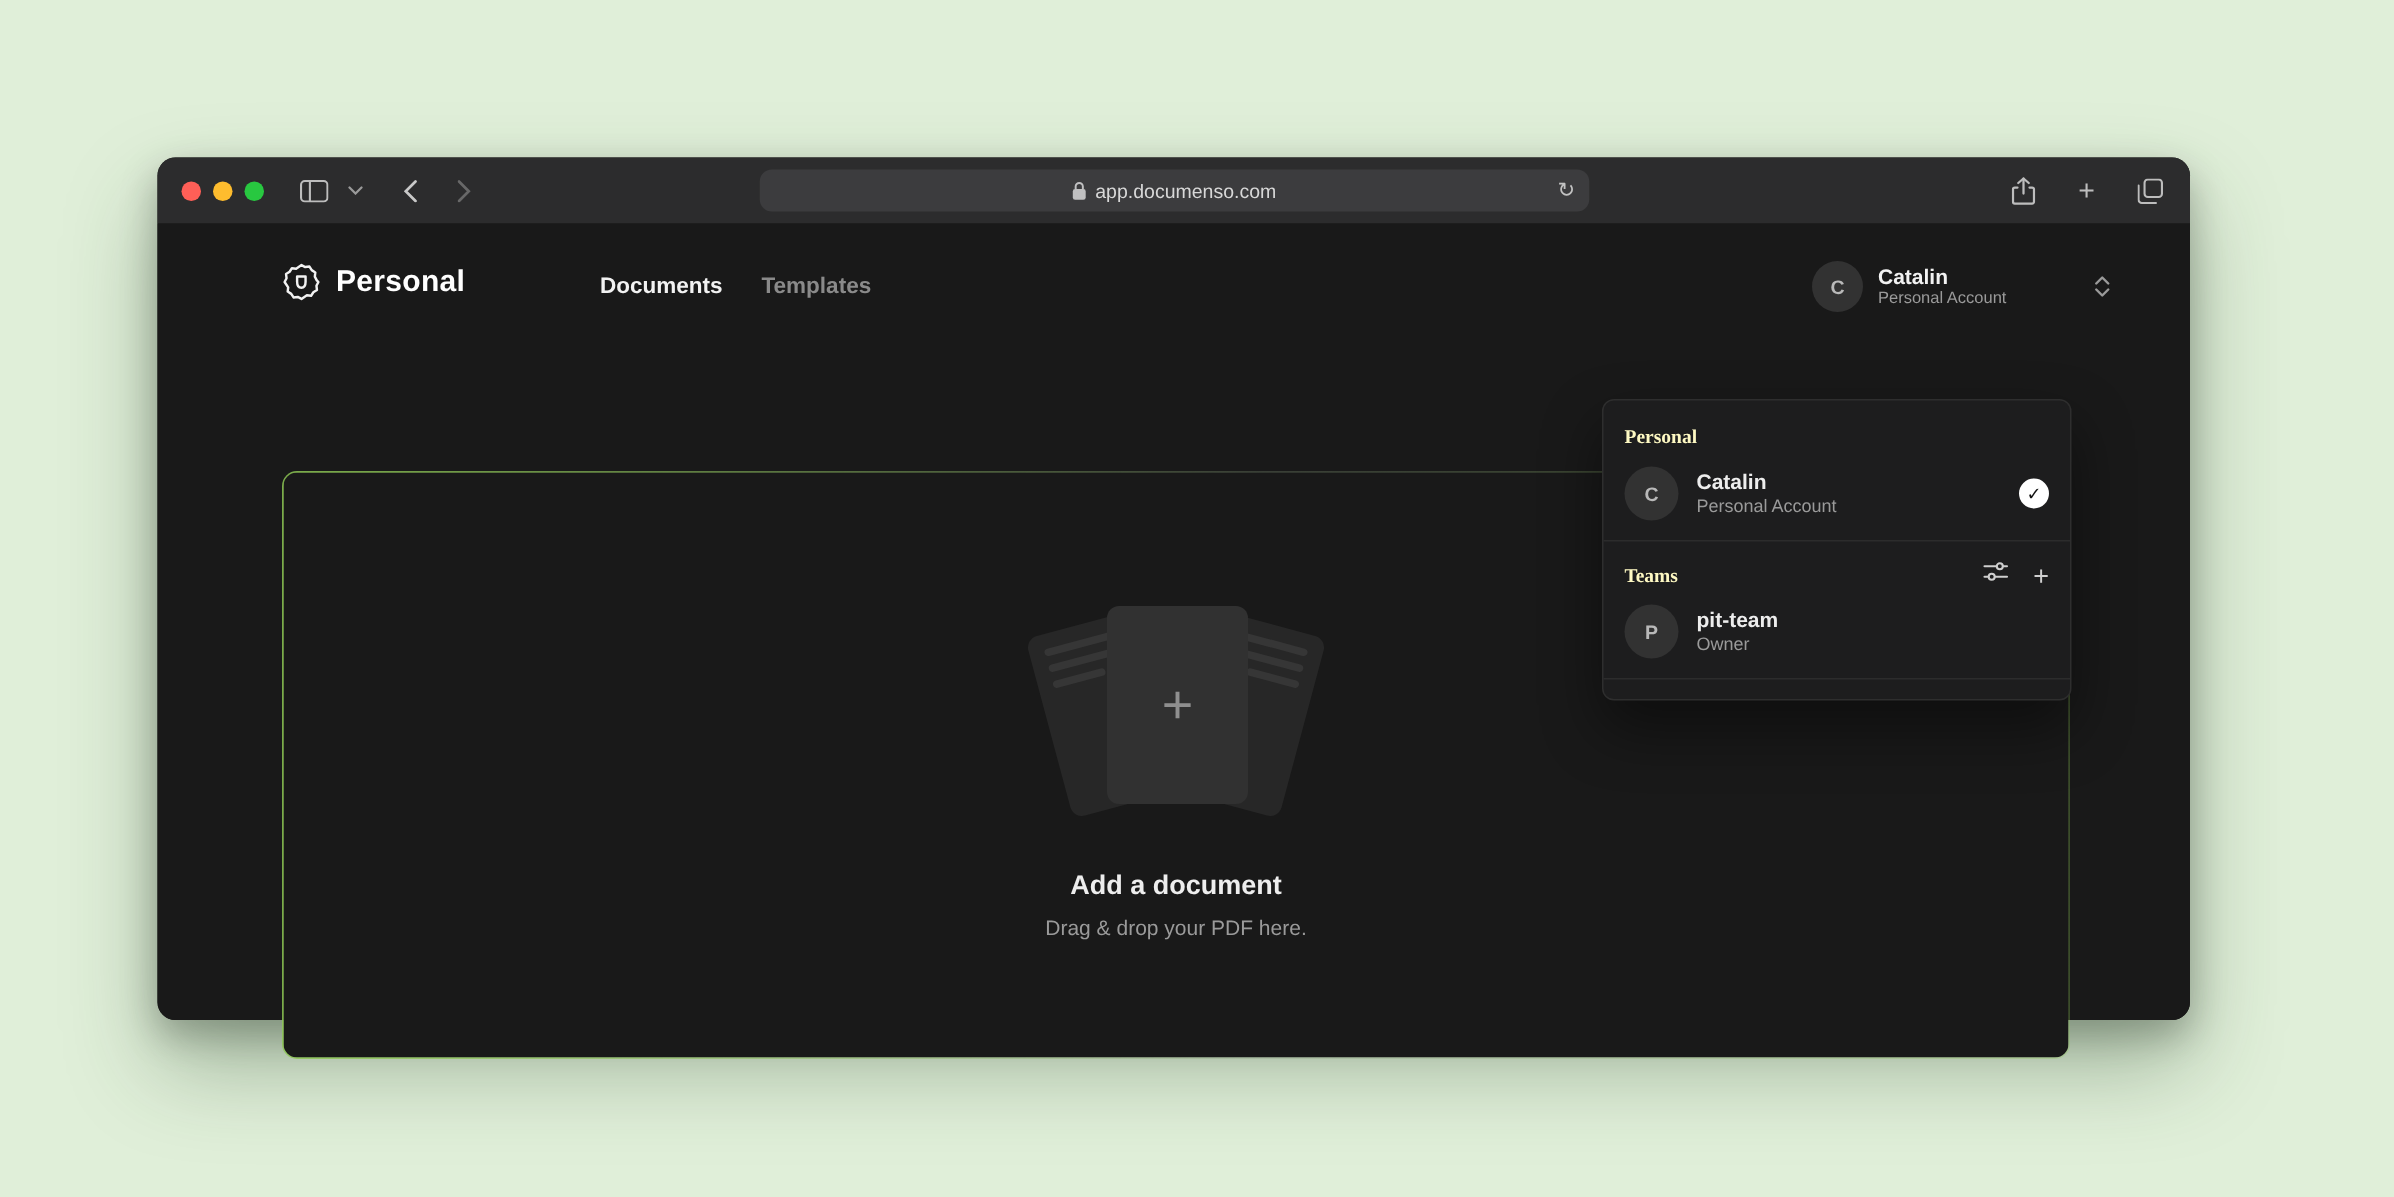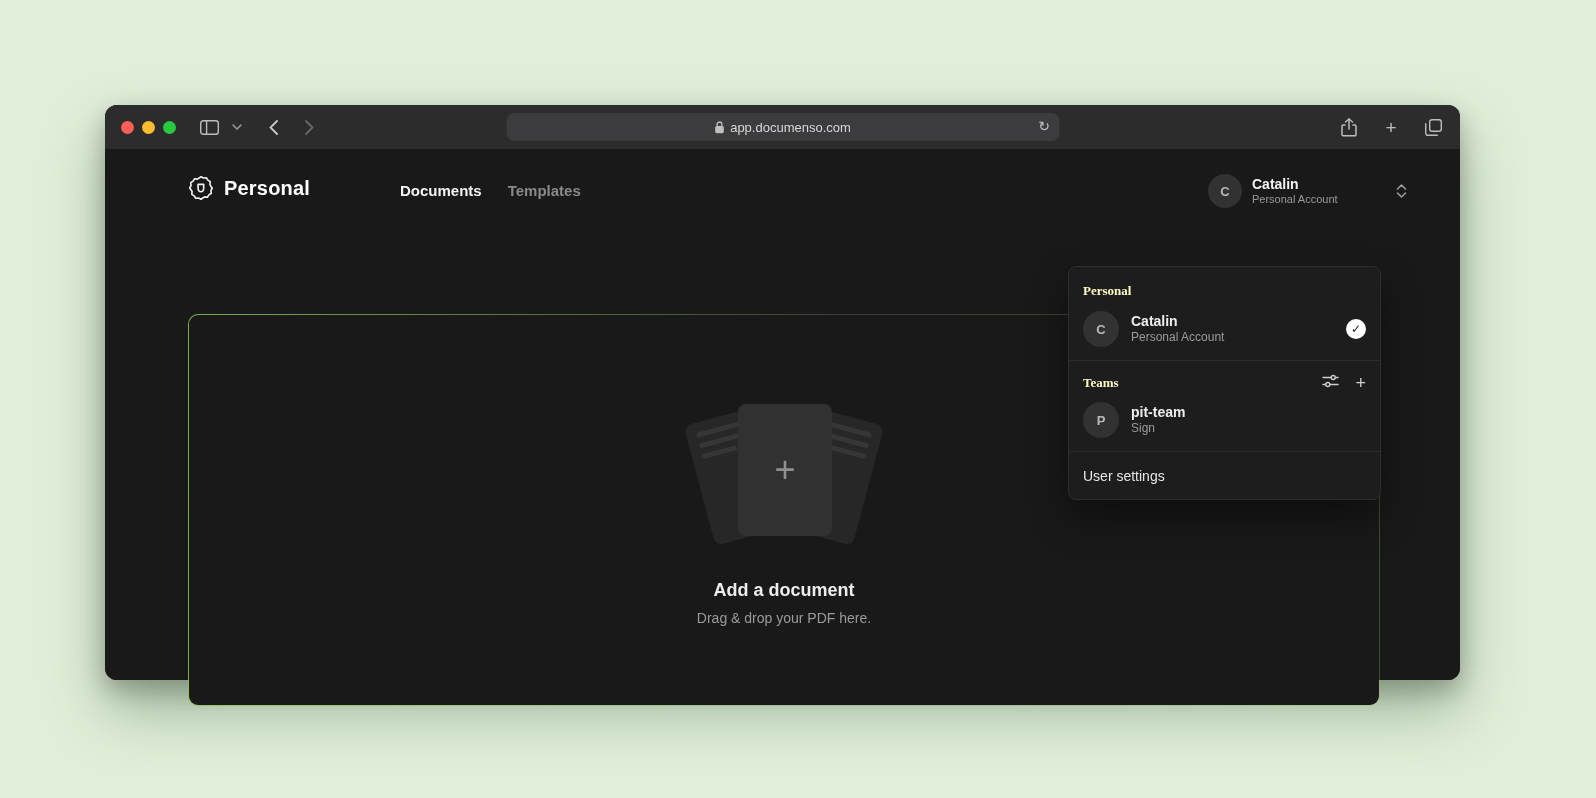--- a/index.html
+++ b/index.html
@@ -250,24 +250,23 @@
                 </svg>
             </span>
             <span class="plus-glyph">+</span>
           </span>
         </div>
 
         <div class="menu-row">
           <span class="avatar md">P</span>
           <span>
             <div class="mr-name">pit-team</div>
-            <div class="mr-sub">Sign</div>
+            <div class="mr-sub">Owner</div>
           </span>
         </div>
 
         <div class="menu-sep"></div>
 
-        <div class="menu-item">User settings</div>
       </div>
 
     </div>
   </div>
 </div>
 
 </body></html>

